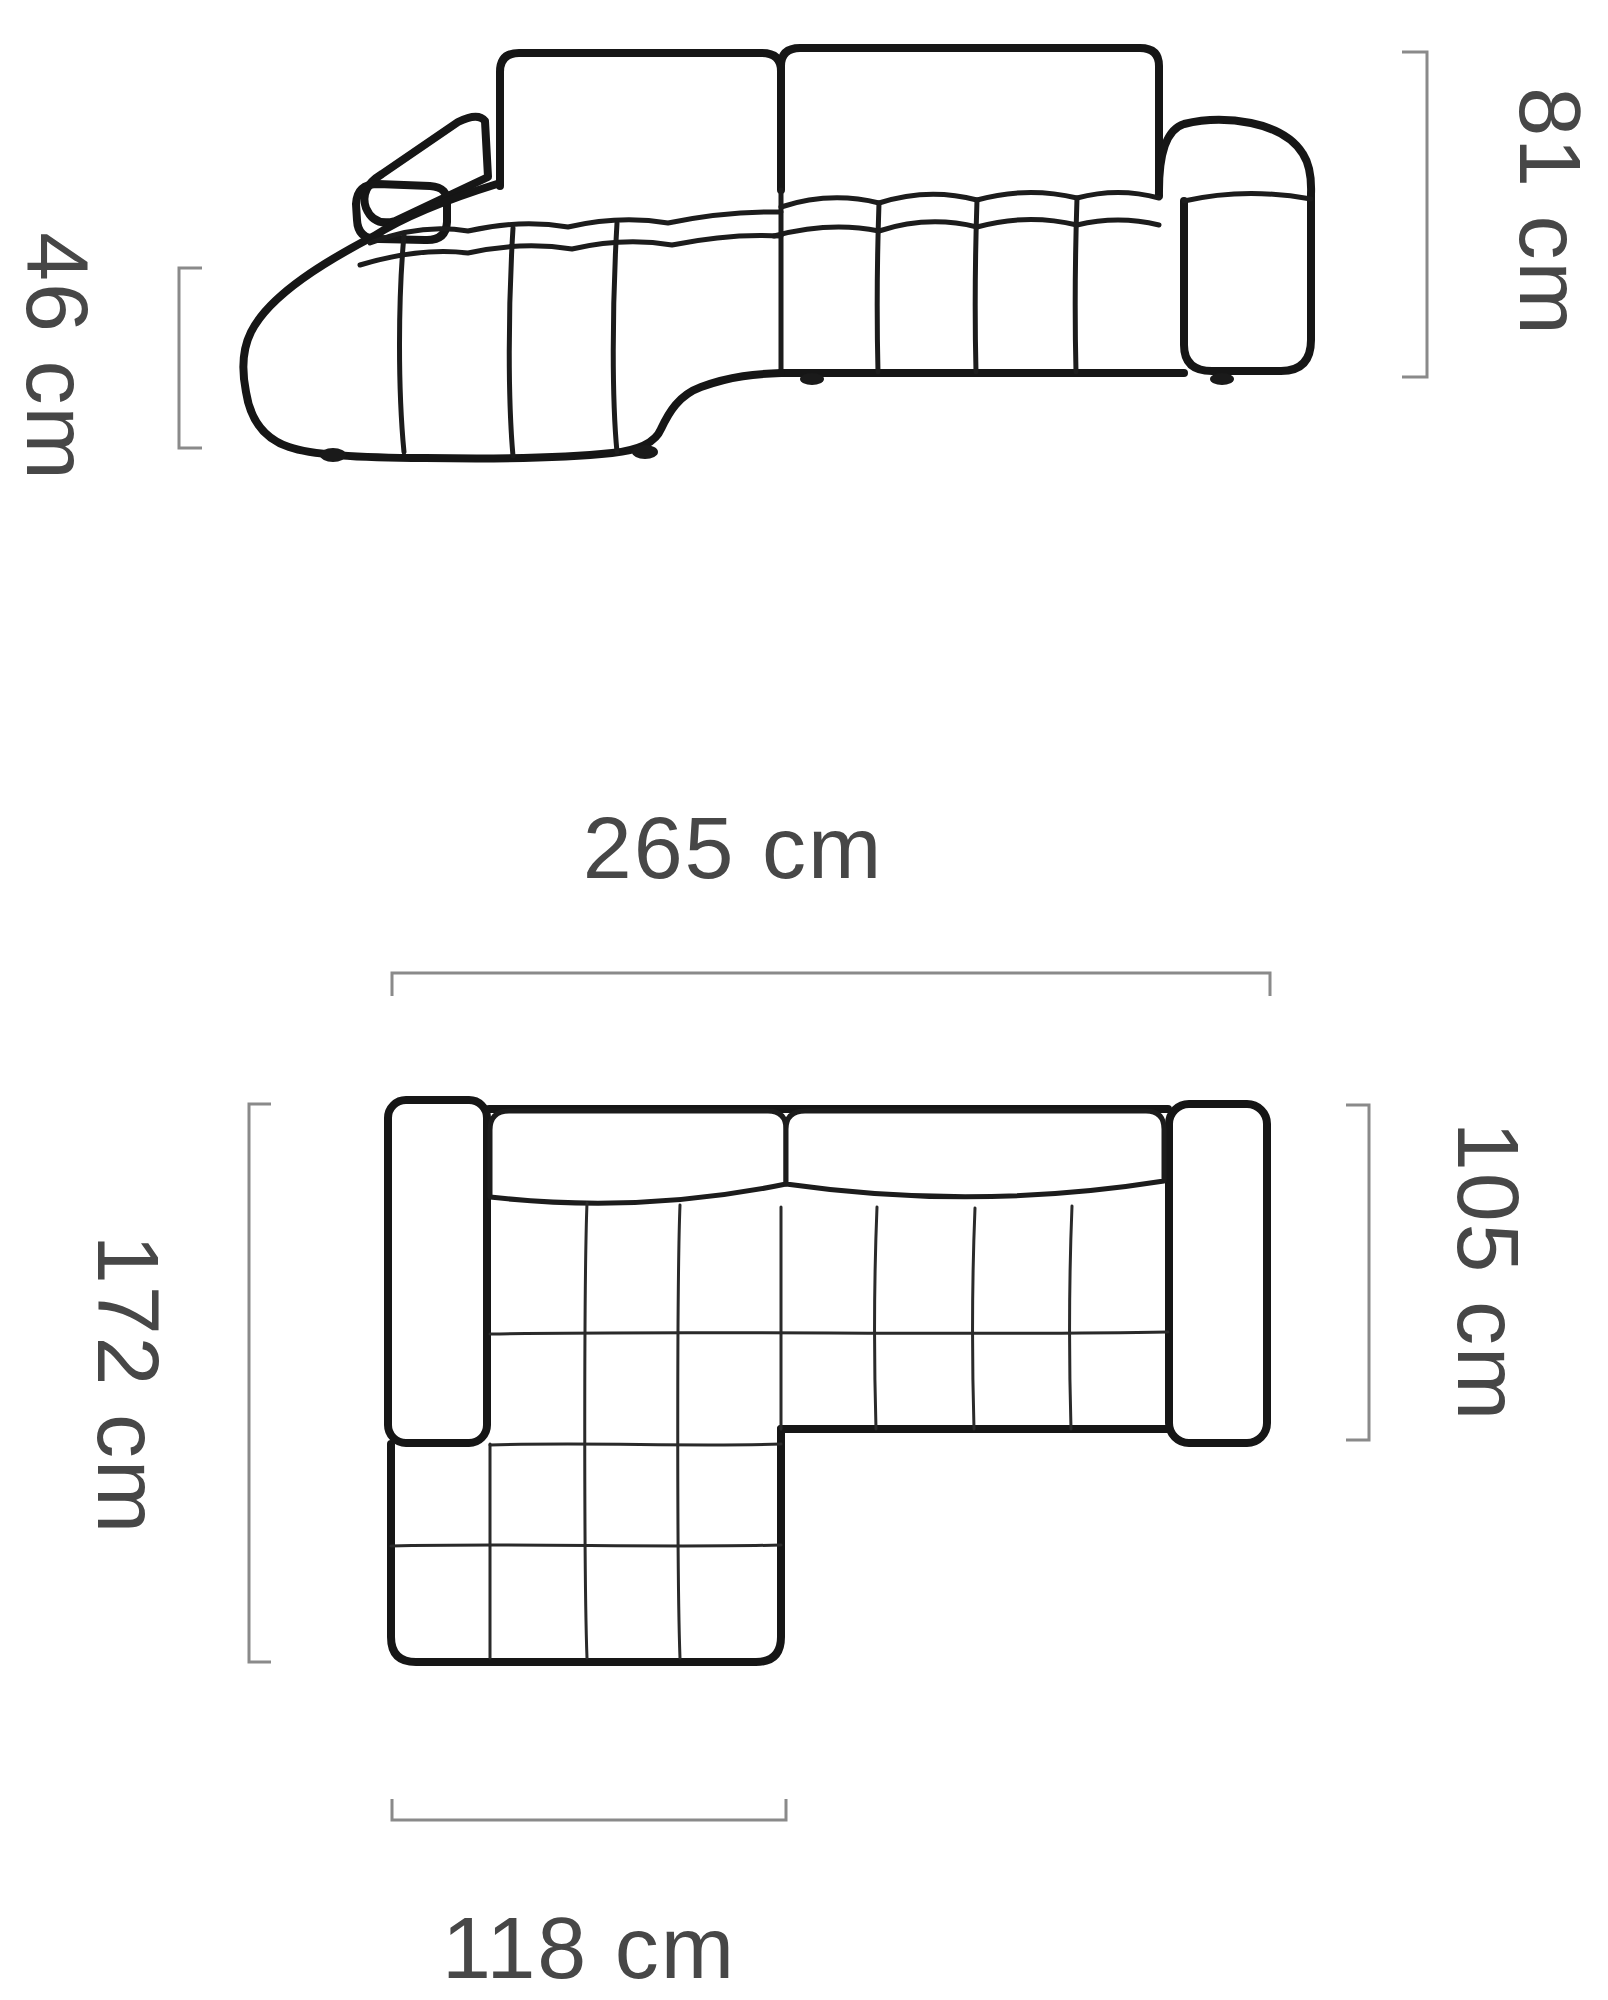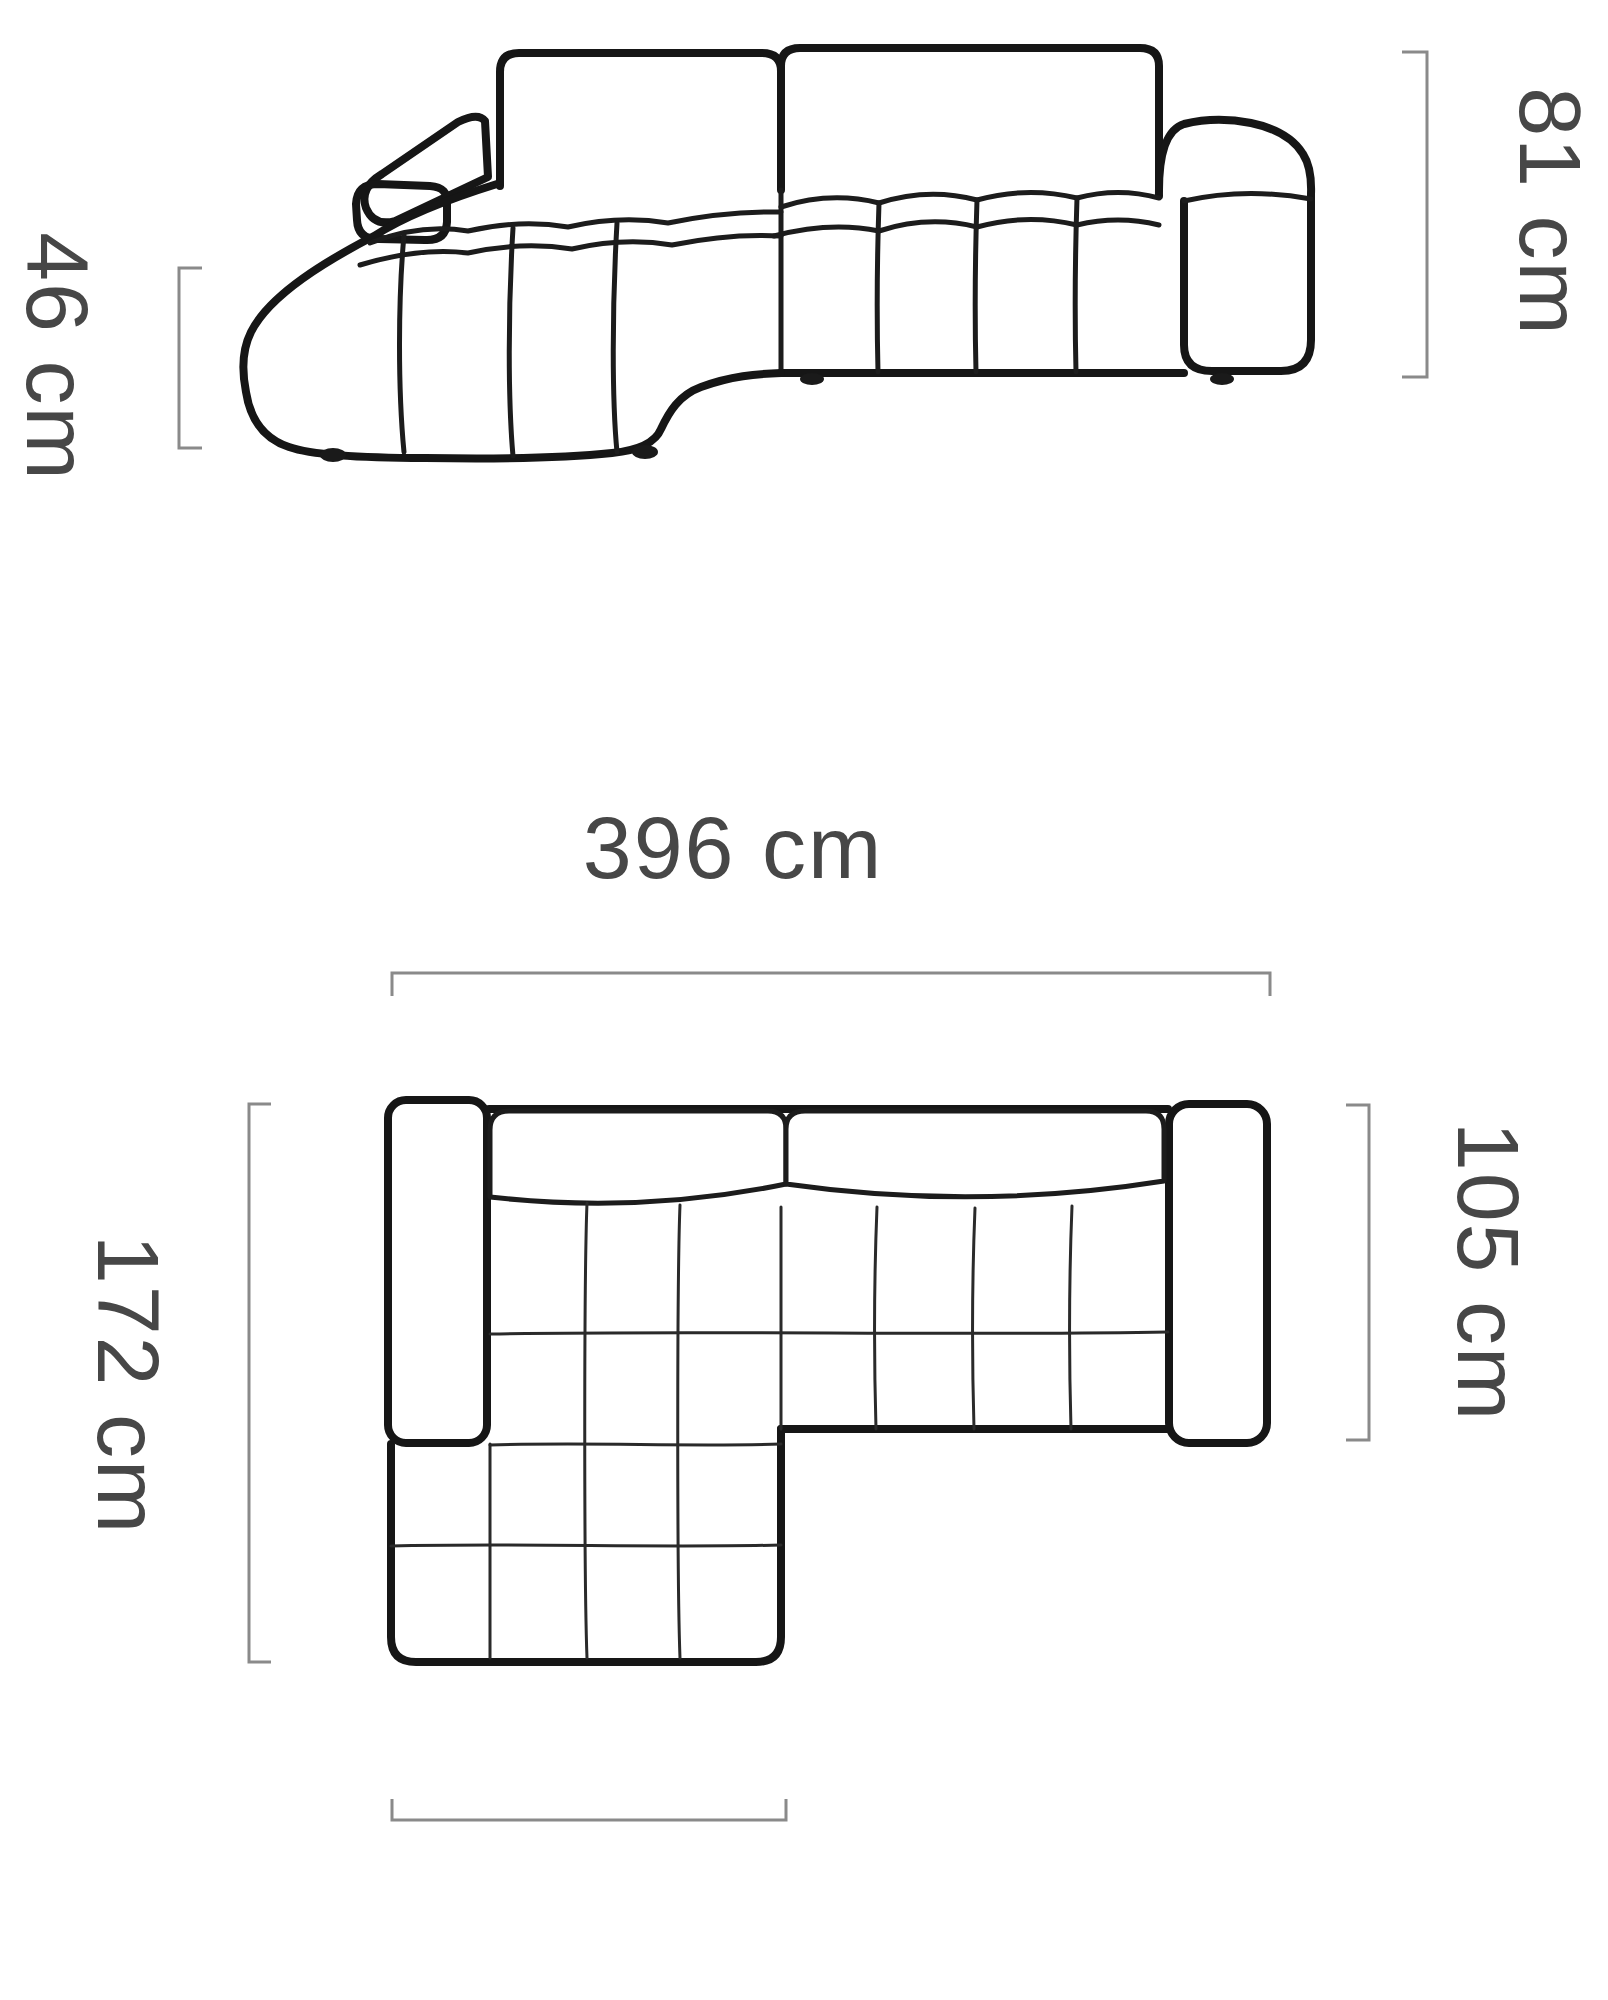--- a/index.html
+++ b/index.html
@@ -103,20 +103,21 @@
       <path class="dim" d="M271,1104 H249 V1662 H271"></path>
       <path class="dim" d="M1346,1105 H1369 V1440 H1346"></path>
       <path class="dim" d="M392,1799 V1820 H786 V1799"></path>
     </g>
   </svg>
 
   <div class="dim-label rot" style="left:1550px;top:212px;">81 cm</div>
 
   <div class="dim-label rot" style="left:57px;top:357px;">46 cm</div>
 
-  <div class="dim-label" style="left:733px;top:848px;">396 cm</div>
+  <div class="dim-label" style="left:733px;top:848px;">265 cm</div>
 
   <div class="dim-label rot" style="left:128px;top:1385px;">172 cm</div>
 
   <div class="dim-label rot" style="left:1488px;top:1272px;">105 cm</div>
 
+  <div class="dim-label" style="left:589px;top:1948px;">118 cm</div>
 
 </div>
 
 </body></html>

